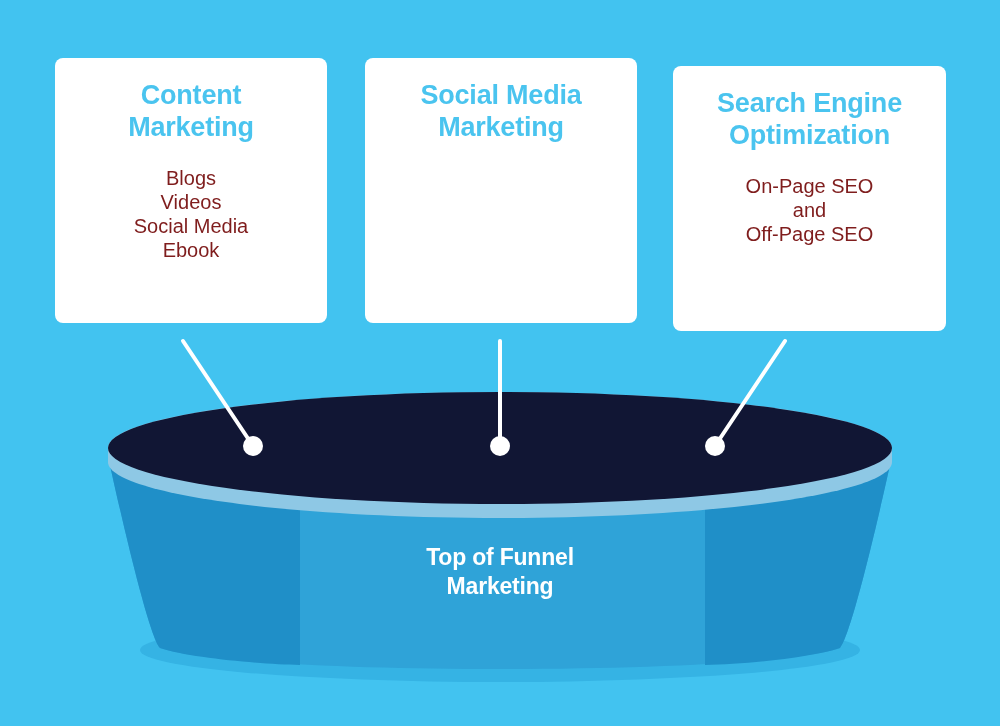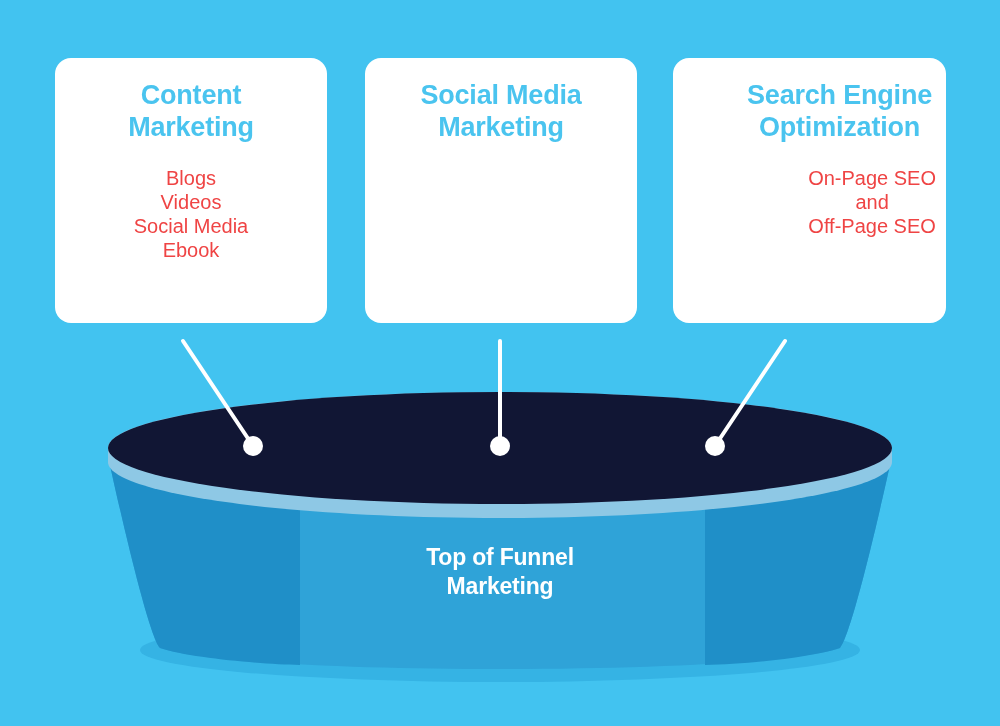--- a/index.html
+++ b/index.html
@@ -10,47 +10,47 @@
     overflow:hidden;
   }
   body { background:#42c3f0; position:relative; }
 
   #stage { position:absolute; inset:0; width:1000px; height:726px; }
 
   
   .card {
     position:absolute;
     background:#ffffff;
-    border-radius:16px;
+    border-radius:8px;
     display:flex;
     flex-direction:column;
     align-items:center;
     justify-content:flex-start;
     text-align:center;
     padding-top:22px;
   }
   #card-0 { left:55px;  top:58px; width:272px; height:265px; }
   #card-1 { left:365px; top:58px; width:272px; height:265px; }
-  #card-2 { left:673px; top:58px; width:273px; height:265px;align-items:flex-end; }
+  #card-2 { left:673px; top:66px; width:273px; height:265px; }
 
   .card-title {
     font-size:27px;
     font-weight:bold;
     line-height:1.18;
     color:#4ac4ef;
     letter-spacing:-0.2px;
     white-space:pre-line;
     padding:0 14px;
   }
   .card-body {
     margin-top:22px;
     font-size:20px;
     font-weight:normal;
     line-height:1.20;
-    color:#ef4444;
+    color:#7f1d1d;
     white-space:pre-line;
     padding:0 10px;
   }
 
   
   #funnel-layer {
     position:absolute; left:0; top:0;
     width:1000px; height:726px;
     pointer-events:none;
   }

